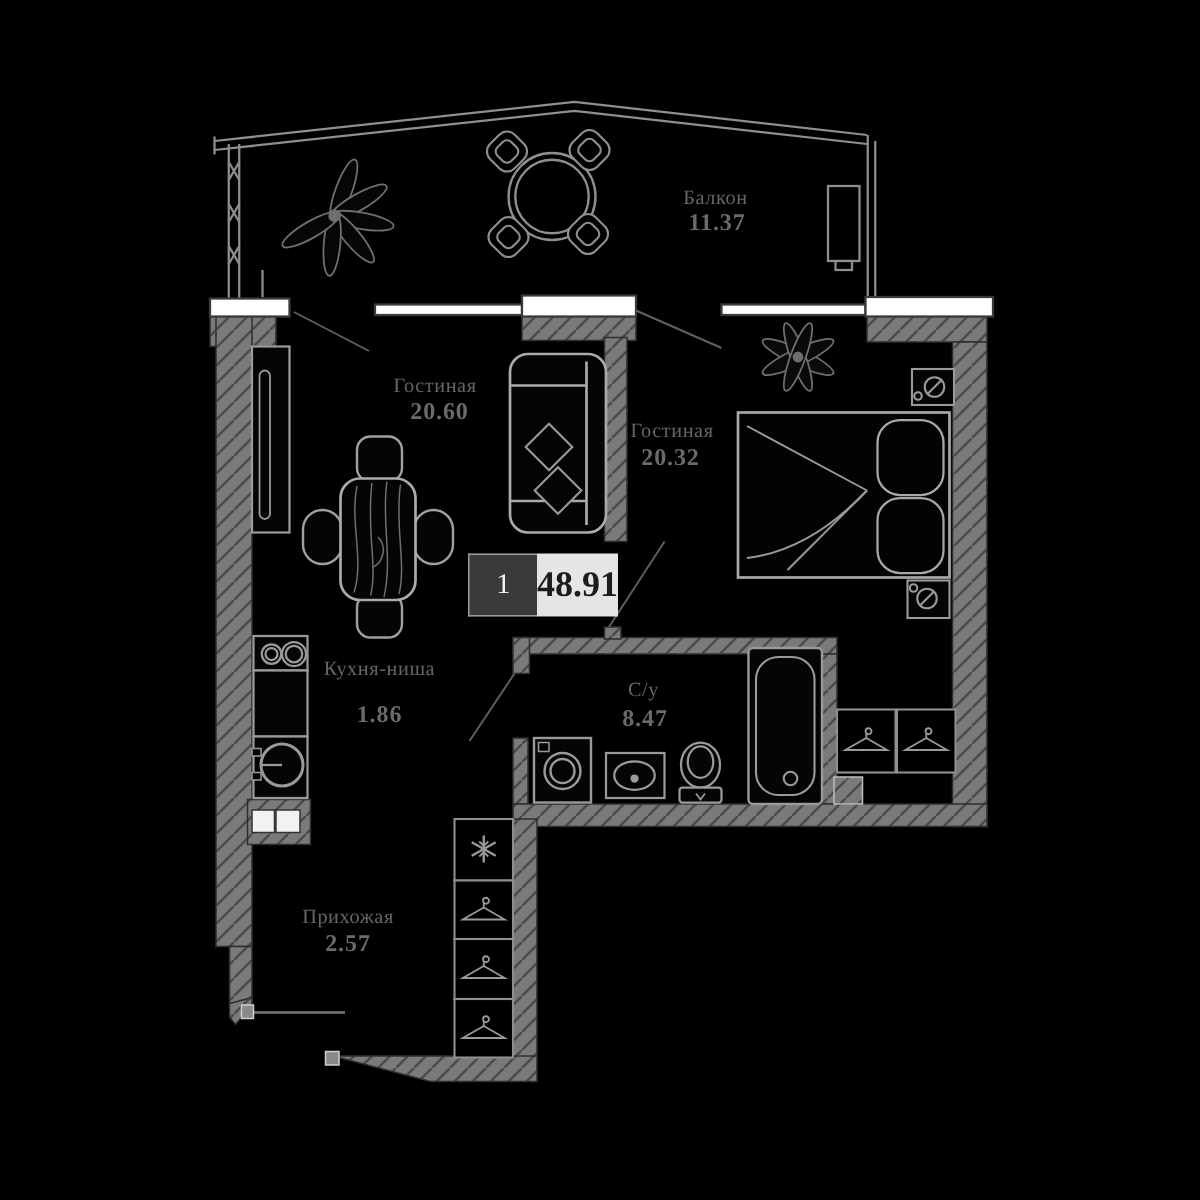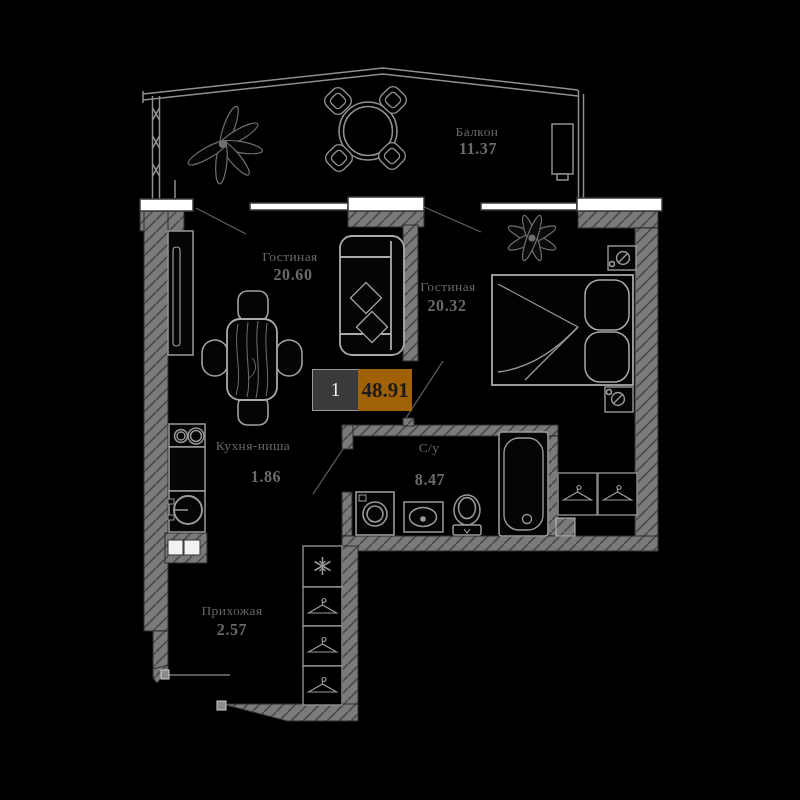--- a/index.html
+++ b/index.html
@@ -6,21 +6,21 @@
   #stage{position:relative;width:800px;height:800px;background:#000;overflow:hidden;
          font-family:"Liberation Serif","DejaVu Serif",serif;margin-top:28px;}
   #stage svg{position:absolute;left:0;top:0;}
   .lbl{position:absolute;transform:translate(-50%,-50%);color:#666;white-space:nowrap;
        font-family:"Liberation Serif","DejaVu Serif",serif;}
   .lbl.name{font-size:13.5px;letter-spacing:.4px;}
   .lbl.num{font-size:16px;letter-spacing:.6px;color:#6a6a6a;font-weight:bold;}
   .badge{position:absolute;left:312px;top:341px;display:flex;height:42px;}
   .badge .cnt{width:45px;background:#3a3a3c;border:1px solid #9a9a9a;border-right:none;
               color:#f2f2f2;font-size:19px;display:flex;align-items:center;justify-content:center;}
-  .badge .tot{width:54px;background:#a16207;color:#1c1c1c;font-weight:bold;font-size:21px;
+  .badge .tot{width:54px;background:#e5e5e5;color:#1c1c1c;font-weight:bold;font-size:24px;
               display:flex;align-items:center;justify-content:center;}
 </style>
 </head>
 <body>
 
 <div id="stage">
 <svg width="800" height="800" viewBox="0 0 800 800">
   <defs>
     <pattern id="hatch" width="12" height="12" patternUnits="userSpaceOnUse">
       <rect width="12" height="12" fill="#7a7a7a"></rect>
@@ -301,23 +301,23 @@
   <div class="lbl name" style="left:477px;top:104px">Балкон</div>
   <div class="lbl num" style="left:478px;top:121px">11.37</div>
 
   <div class="lbl name" style="left:290px;top:229px">Гостиная</div>
   <div class="lbl num" style="left:293px;top:247px">20.60</div>
 
   <div class="lbl name" style="left:448px;top:259px">Гостиная</div>
   <div class="lbl num" style="left:447px;top:278px">20.32</div>
 
   <div class="lbl name" style="left:253px;top:418px">Кухня-ниша</div>
-  <div class="lbl num" style="left:266px;top:449px">1.86</div>
-
-  <div class="lbl name" style="left:429px;top:420px">С/у</div>
+  <div class="lbl num" style="left:253px;top:449px">1.86</div>
+
+  <div class="lbl name" style="left:429px;top:432px">С/у</div>
   <div class="lbl num" style="left:430px;top:452px">8.47</div>
 
   <div class="lbl name" style="left:232px;top:583px">Прихожая</div>
   <div class="lbl num" style="left:232px;top:602px">2.57</div>
 
   <div class="badge">
     <div class="cnt">1</div>
     <div class="tot">48.91</div>
   </div>
 </div>

